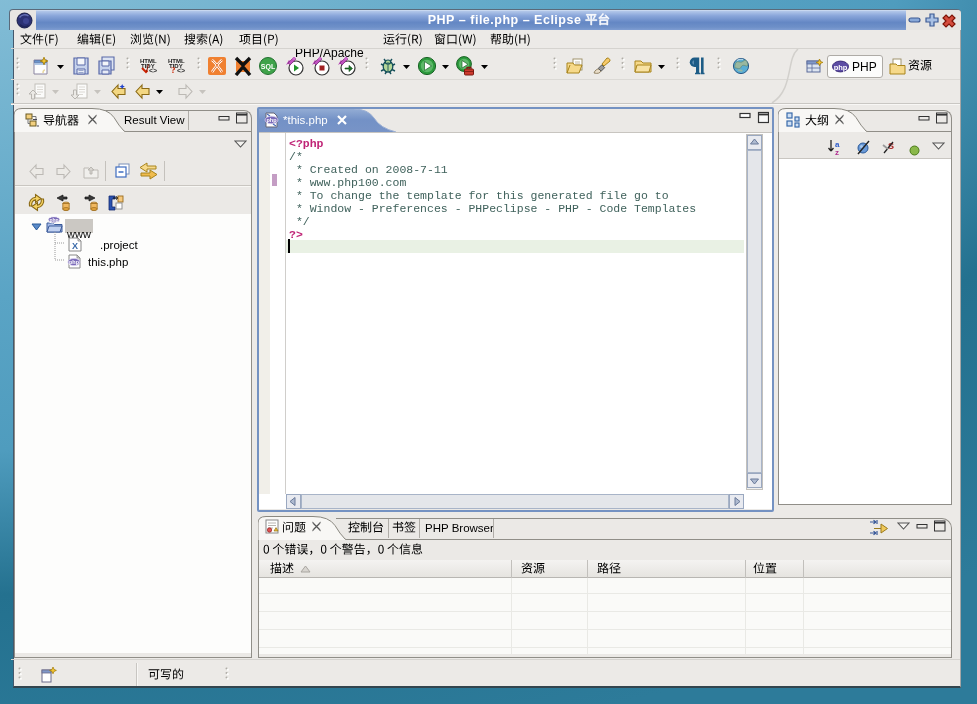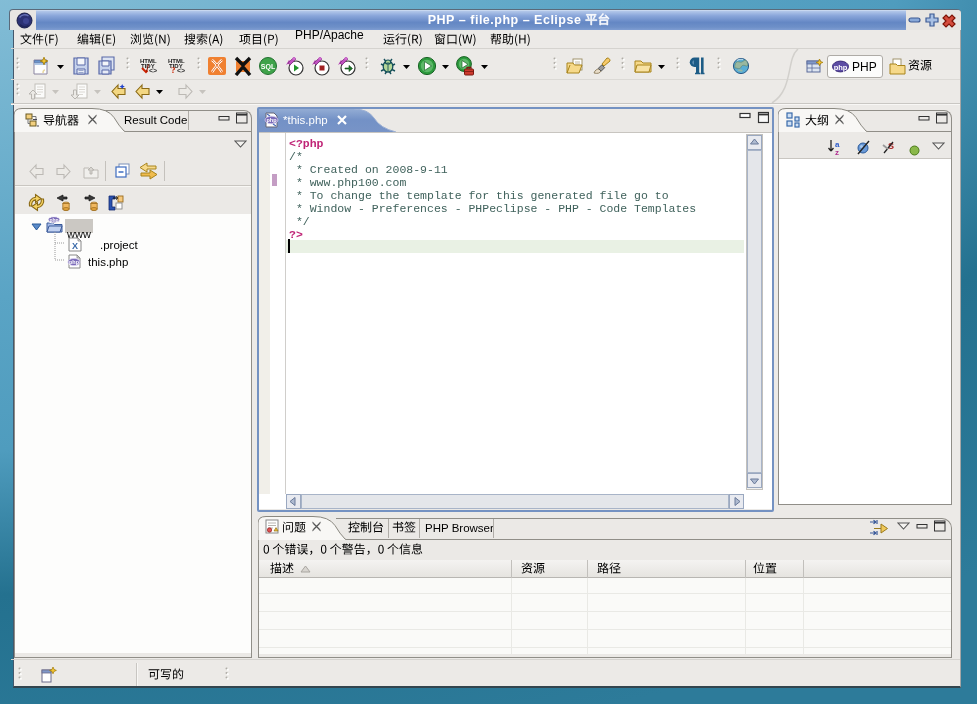--- a/index.html
+++ b/index.html
@@ -37,21 +37,21 @@
     </svg></div>
 <div class="abs" style="left:130px;top:33px"><svg width="40.8" height="13.0" viewBox="0 -880 3399 1080" style="overflow:visible;vertical-align:top">
       <path d="M687 -734V-138H752V-734ZM850 -841V-4C850 10 845 14 832 14C819 15 778 15 733 14C742 34 752 63 755 81C818 81 859 79 883 68C908 56 918 37 918 -4V-841ZM83 -773C129 -732 184 -674 208 -637L261 -681C235 -718 179 -773 133 -812ZM42 -502C92 -466 152 -413 181 -377L230 -426C200 -461 139 -511 89 -545ZM63 10 126 50C168 -37 218 -154 255 -252L198 -291C158 -186 102 -64 63 10ZM297 -483C343 -422 391 -353 433 -283C389 -164 327 -65 239 7C255 21 281 48 291 62C371 -10 431 -101 477 -209C513 -144 543 -83 561 -33L622 -75C599 -136 558 -213 509 -293C540 -385 562 -488 580 -601H645V-669H279V-601H509C497 -517 481 -439 461 -367C425 -420 388 -472 351 -518ZM380 -807C405 -764 436 -704 447 -669L513 -698C499 -733 469 -790 442 -832Z M1644 -626C1695 -578 1752 -510 1777 -464L1844 -496C1818 -541 1762 -606 1708 -653ZM1115 -784V-502H1188V-784ZM1324 -830V-469H1397V-830ZM1528 -183V-26C1528 47 1553 66 1651 66C1672 66 1806 66 1827 66C1907 66 1928 38 1937 -76C1917 -80 1887 -90 1871 -102C1867 -11 1860 2 1820 2C1791 2 1680 2 1658 2C1611 2 1603 -2 1603 -27V-183ZM1457 -326V-248C1457 -168 1431 -55 1066 22C1083 37 1104 65 1114 82C1491 -7 1535 -142 1535 -246V-326ZM1196 -439V-121H1270V-372H1741V-127H1819V-439ZM1586 -841C1559 -729 1512 -615 1451 -541C1470 -533 1501 -514 1515 -503C1549 -548 1580 -606 1606 -671H1935V-738H1632C1641 -767 1650 -796 1658 -826Z M2239 196 2295 171C2209 29 2168 -141 2168 -311C2168 -480 2209 -649 2295 -792L2239 -818C2147 -668 2092 -507 2092 -311C2092 -114 2147 47 2239 196Z M2439 0H2526V-385C2526 -462 2519 -540 2515 -614H2519L2598 -463L2865 0H2960V-733H2872V-352C2872 -276 2879 -193 2885 -120H2880L2801 -271L2533 -733H2439Z M3160 196C3252 47 3307 -114 3307 -311C3307 -507 3252 -668 3160 -818L3103 -792C3189 -649 3232 -480 3232 -311C3232 -141 3189 29 3103 171Z" fill="#000"></path>
     </svg></div>
 <div class="abs" style="left:184px;top:33px"><svg width="39.4" height="13.0" viewBox="0 -880 3284 1080" style="overflow:visible;vertical-align:top">
       <path d="M166 -840V-638H46V-568H166V-354L39 -309L59 -238L166 -279V-13C166 0 161 3 150 3C138 4 103 4 64 3C74 24 83 56 85 75C144 76 181 73 205 61C229 48 237 27 237 -13V-306L349 -350L336 -418L237 -380V-568H339V-638H237V-840ZM379 -290V-226H424L416 -223C458 -156 515 -99 584 -53C499 -16 402 7 304 20C317 36 331 64 338 82C449 64 557 34 651 -12C730 29 820 59 917 78C927 59 946 31 962 16C875 2 793 -21 721 -52C803 -106 870 -178 911 -271L866 -293L853 -290H683V-387H915V-758H723V-696H847V-602H727V-545H847V-449H683V-841H614V-449H457V-544H566V-602H457V-694C509 -710 563 -730 607 -754L553 -804C516 -779 450 -751 392 -732V-387H614V-290ZM809 -226C771 -169 717 -123 652 -87C586 -125 531 -171 491 -226Z M1633 -104C1718 -58 1825 12 1877 58L1938 14C1881 -32 1773 -98 1690 -141ZM1290 -136C1233 -82 1143 -26 1061 11C1078 23 1106 47 1119 61C1198 20 1294 -46 1358 -109ZM1194 -319C1211 -326 1237 -329 1421 -341C1339 -302 1269 -272 1237 -260C1179 -236 1135 -222 1102 -219C1109 -200 1119 -166 1122 -153C1148 -162 1187 -166 1479 -185V-10C1479 2 1475 6 1458 6C1443 8 1389 8 1327 6C1339 26 1351 54 1355 75C1428 75 1479 75 1510 63C1543 52 1552 32 1552 -8V-189L1797 -204C1824 -176 1848 -148 1864 -126L1922 -166C1879 -221 1789 -304 1718 -362L1665 -328C1691 -306 1719 -281 1746 -255L1309 -232C1450 -285 1592 -352 1727 -434L1673 -480C1629 -451 1581 -424 1532 -398L1309 -385C1378 -419 1447 -460 1510 -505L1480 -528H1862V-405H1936V-593H1539V-686H1923V-752H1539V-841H1461V-752H1076V-686H1461V-593H1066V-405H1137V-528H1434C1363 -473 1274 -425 1246 -411C1218 -396 1193 -387 1174 -385C1181 -367 1191 -333 1194 -319Z M2239 196 2295 171C2209 29 2168 -141 2168 -311C2168 -480 2209 -649 2295 -792L2239 -818C2147 -668 2092 -507 2092 -311C2092 -114 2147 47 2239 196Z M2342 0H2435L2506 -224H2774L2844 0H2942L2693 -733H2590ZM2529 -297 2565 -410C2591 -493 2615 -572 2638 -658H2642C2666 -573 2689 -493 2716 -410L2751 -297Z M3045 196C3137 47 3192 -114 3192 -311C3192 -507 3137 -668 3045 -818L2988 -792C3074 -649 3117 -480 3117 -311C3117 -141 3074 29 2988 171Z" fill="#000"></path>
     </svg></div>
 <div class="abs" style="left:239px;top:33px"><svg width="39.7" height="13.0" viewBox="0 -880 3309 1080" style="overflow:visible;vertical-align:top">
       <path d="M618 -500V-289C618 -184 591 -56 319 19C335 34 357 61 366 77C649 -12 693 -158 693 -289V-500ZM689 -91C766 -41 864 31 911 79L961 26C913 -21 813 -90 736 -138ZM29 -184 48 -106C140 -137 262 -179 379 -219L369 -284L247 -247V-650H363V-722H46V-650H172V-225ZM417 -624V-153H490V-556H816V-155H891V-624H655C670 -655 686 -692 702 -728H957V-796H381V-728H613C603 -694 591 -656 578 -624Z M1233 -470H1759V-305H1233ZM1233 -542V-704H1759V-542ZM1233 -233H1759V-67H1233ZM1158 -778V74H1233V6H1759V74H1837V-778Z M2239 196 2295 171C2209 29 2168 -141 2168 -311C2168 -480 2209 -649 2295 -792L2239 -818C2147 -668 2092 -507 2092 -311C2092 -114 2147 47 2239 196Z M2439 0H2531V-292H2652C2813 -292 2922 -363 2922 -518C2922 -678 2812 -733 2648 -733H2439ZM2531 -367V-658H2636C2765 -658 2830 -625 2830 -518C2830 -413 2769 -367 2640 -367Z M3070 196C3162 47 3217 -114 3217 -311C3217 -507 3162 -668 3070 -818L3013 -792C3099 -649 3142 -480 3142 -311C3142 -141 3099 29 3013 171Z" fill="#000"></path>
     </svg></div>
-<div class="abs t12" style="left:295px;top:28px">PHP/Apache</div>
+<div class="abs t12" style="left:295px;top:46px">PHP/Apache</div>
 <div class="abs" style="left:383px;top:33px"><svg width="39.7" height="13.0" viewBox="0 -880 3311 1080" style="overflow:visible;vertical-align:top">
       <path d="M380 -777V-706H884V-777ZM68 -738C127 -697 206 -639 245 -604L297 -658C256 -693 175 -748 118 -786ZM375 -119C405 -132 449 -136 825 -169L864 -93L931 -128C892 -204 812 -335 750 -432L688 -403C720 -352 756 -291 789 -234L459 -209C512 -286 565 -384 606 -478H955V-549H314V-478H516C478 -377 422 -280 404 -253C383 -221 367 -198 349 -195C358 -174 371 -135 375 -119ZM252 -490H42V-420H179V-101C136 -82 86 -38 37 15L90 84C139 18 189 -42 222 -42C245 -42 280 -9 320 16C391 59 474 71 597 71C705 71 876 66 944 61C945 39 957 0 967 -21C864 -10 713 -2 599 -2C488 -2 403 -9 336 -51C297 -75 273 -95 252 -105Z M1435 -780V-708H1927V-780ZM1267 -841C1216 -768 1119 -679 1035 -622C1048 -608 1069 -579 1079 -562C1169 -626 1272 -724 1339 -811ZM1391 -504V-432H1728V-17C1728 -1 1721 4 1702 5C1684 6 1616 6 1545 3C1556 25 1567 56 1570 77C1668 77 1725 77 1759 66C1792 53 1804 30 1804 -16V-432H1955V-504ZM1307 -626C1238 -512 1128 -396 1025 -322C1040 -307 1067 -274 1078 -259C1115 -289 1154 -325 1192 -364V83H1266V-446C1308 -496 1346 -548 1378 -600Z M2239 196 2295 171C2209 29 2168 -141 2168 -311C2168 -480 2209 -649 2295 -792L2239 -818C2147 -668 2092 -507 2092 -311C2092 -114 2147 47 2239 196Z M2531 -385V-658H2654C2769 -658 2832 -624 2832 -528C2832 -432 2769 -385 2654 -385ZM2841 0H2945L2759 -321C2858 -345 2924 -413 2924 -528C2924 -680 2817 -733 2668 -733H2439V0H2531V-311H2663Z M3072 196C3164 47 3219 -114 3219 -311C3219 -507 3164 -668 3072 -818L3015 -792C3101 -649 3144 -480 3144 -311C3144 -141 3101 29 3015 171Z" fill="#000"></path>
     </svg></div>
 <div class="abs" style="left:434px;top:33px"><svg width="42.6" height="13.0" viewBox="0 -880 3554 1080" style="overflow:visible;vertical-align:top">
       <path d="M371 -673C293 -611 182 -561 86 -534L125 -476C230 -508 342 -568 426 -637ZM576 -631C679 -587 810 -516 874 -469L923 -518C854 -566 722 -632 622 -674ZM432 -573C417 -543 391 -503 367 -471H164V82H239V40H769V76H847V-471H446C468 -497 491 -527 511 -557ZM239 -17V-414H769V-17ZM365 -219C405 -203 448 -183 490 -162C427 -124 352 -97 277 -82C289 -69 303 -48 310 -33C394 -54 476 -86 546 -133C598 -104 644 -75 675 -51L714 -94C684 -117 641 -143 594 -169C641 -209 679 -258 705 -318L665 -337L654 -335H427C437 -352 446 -369 454 -386L395 -395C373 -346 332 -288 274 -244C288 -237 308 -220 319 -208C348 -232 373 -259 394 -286H623C602 -252 573 -222 540 -196C494 -219 446 -240 402 -257ZM426 -826C438 -805 450 -779 461 -755H77V-597H152V-695H844V-601H922V-755H551C538 -784 520 -818 504 -845Z M1127 -735V55H1205V-30H1796V51H1876V-735ZM1205 -107V-660H1796V-107Z M2239 196 2295 171C2209 29 2168 -141 2168 -311C2168 -480 2209 -649 2295 -792L2239 -818C2147 -668 2092 -507 2092 -311C2092 -114 2147 47 2239 196Z M2519 0H2629L2738 -442C2750 -500 2764 -553 2775 -609H2779C2791 -553 2802 -500 2815 -442L2926 0H3038L3189 -733H3101L3022 -334C3009 -255 2995 -176 2982 -96H2976C2958 -176 2942 -256 2924 -334L2822 -733H2737L2636 -334C2618 -255 2600 -176 2584 -96H2580C2565 -176 2551 -255 2536 -334L2459 -733H2364Z M3315 196C3407 47 3462 -114 3462 -311C3462 -507 3407 -668 3315 -818L3258 -792C3344 -649 3387 -480 3387 -311C3387 -141 3344 29 3258 171Z" fill="#000"></path>
     </svg></div>
 <div class="abs" style="left:490px;top:33px"><svg width="40.8" height="13.0" viewBox="0 -880 3404 1080" style="overflow:visible;vertical-align:top">
       <path d="M274 -840V-761H66V-700H274V-627H87V-568H274V-544C274 -528 272 -510 266 -490H50V-429H237C206 -384 154 -340 69 -311C86 -297 110 -273 122 -257C231 -300 291 -366 322 -429H540V-490H344C348 -510 350 -528 350 -544V-568H513V-627H350V-700H534V-761H350V-840ZM584 -798V-303H656V-733H827C800 -690 767 -640 734 -596C822 -547 855 -502 855 -466C855 -445 848 -431 830 -423C818 -419 803 -416 788 -415C759 -413 723 -414 680 -418C692 -401 702 -374 704 -355C743 -351 786 -352 820 -355C840 -357 863 -363 880 -371C913 -389 930 -417 929 -461C929 -506 900 -554 814 -607C856 -657 900 -718 938 -770L886 -801L873 -798ZM150 -262V26H226V-194H458V78H536V-194H789V-58C789 -45 785 -41 768 -40C752 -40 693 -40 629 -41C639 -23 651 4 655 24C739 24 792 24 824 13C856 2 866 -19 866 -56V-262H536V-341H458V-262Z M1633 -840C1633 -763 1633 -686 1631 -613H1466V-542H1628C1614 -300 1563 -93 1371 26C1389 39 1414 64 1426 82C1630 -52 1685 -279 1700 -542H1856C1847 -176 1837 -42 1811 -11C1802 1 1791 4 1773 4C1752 4 1700 3 1643 -1C1656 19 1664 50 1666 71C1719 74 1773 75 1804 72C1836 69 1857 60 1876 33C1909 -10 1919 -153 1929 -576C1929 -585 1929 -613 1929 -613H1703C1706 -687 1706 -763 1706 -840ZM1034 -95 1048 -18C1168 -46 1336 -85 1494 -122L1488 -190L1433 -178V-791H1106V-109ZM1174 -123V-295H1362V-162ZM1174 -509H1362V-362H1174ZM1174 -576V-723H1362V-576Z M2239 196 2295 171C2209 29 2168 -141 2168 -311C2168 -480 2209 -649 2295 -792L2239 -818C2147 -668 2092 -507 2092 -311C2092 -114 2147 47 2239 196Z M2439 0H2531V-346H2873V0H2966V-733H2873V-426H2531V-733H2439Z M3165 196C3257 47 3312 -114 3312 -311C3312 -507 3257 -668 3165 -818L3108 -792C3194 -649 3237 -480 3237 -311C3237 -141 3194 29 3108 171Z" fill="#000"></path>
     </svg></div>
 <div class="abs" style="left:11px;top:48px;width:949px;height:1px;background:#d5d3cf"></div>
@@ -330,21 +330,21 @@
 <path d="M3 6v4.5h2M7 3.5h4v4" stroke="#777" stroke-width="1" fill="none"></path>
 <path d="M8 6.5h4M12 13h2" stroke="#445" stroke-width="1.2"></path>
 </svg></div>
 <div class="abs" style="left:43px;top:114px"><svg width="36.0" height="13.0" viewBox="0 -880 3000 1080" style="overflow:visible;vertical-align:top">
       <path d="M211 -182C274 -130 345 -53 374 -1L430 -51C399 -100 331 -170 270 -221H648V-11C648 4 642 9 622 10C603 10 531 11 457 9C468 28 480 56 484 76C580 76 641 76 677 65C713 55 725 35 725 -9V-221H944V-291H725V-369H648V-291H62V-221H256ZM135 -770V-508C135 -414 185 -394 350 -394C387 -394 709 -394 749 -394C875 -394 908 -418 921 -521C898 -524 868 -533 848 -544C840 -470 826 -456 744 -456C674 -456 397 -456 344 -456C233 -456 213 -467 213 -509V-562H826V-800H135ZM213 -734H752V-629H213Z M1200 -592C1222 -547 1248 -487 1259 -448L1309 -470C1297 -507 1271 -566 1248 -611ZM1198 -284C1224 -236 1256 -171 1269 -130L1320 -153C1305 -193 1273 -256 1245 -305ZM1596 -829C1621 -781 1652 -716 1665 -674L1738 -699C1723 -740 1692 -803 1665 -851ZM1439 -674V-606H1949V-674ZM1527 -508V-290C1527 -186 1515 -52 1417 43C1435 51 1464 72 1475 84C1579 -18 1597 -172 1597 -289V-441H1769V-49C1769 20 1773 37 1788 51C1802 64 1822 69 1841 69C1852 69 1875 69 1886 69C1904 69 1922 66 1934 57C1946 48 1954 35 1959 15C1963 -5 1967 -62 1968 -108C1950 -113 1930 -124 1917 -135C1916 -85 1915 -46 1913 -28C1911 -12 1908 -3 1904 1C1900 4 1892 5 1884 5C1877 5 1865 5 1860 5C1853 5 1848 4 1844 1C1841 -3 1839 -18 1839 -44V-508ZM1346 -659V-404H1176V-659ZM1040 -404V-342H1110C1110 -217 1104 -60 1034 50C1050 57 1080 75 1092 87C1165 -28 1176 -207 1176 -342H1346V-9C1346 3 1341 7 1329 7C1317 8 1279 8 1236 7C1246 24 1256 54 1258 72C1320 72 1356 71 1381 59C1404 48 1412 27 1412 -9V-721H1265C1278 -754 1293 -794 1306 -832L1230 -847C1223 -811 1211 -760 1199 -721H1110V-404Z M2196 -730H2366V-589H2196ZM2622 -730H2802V-589H2622ZM2614 -484C2656 -468 2706 -443 2740 -420H2452C2475 -452 2495 -485 2511 -518L2437 -532V-795H2128V-524H2431C2415 -489 2392 -454 2364 -420H2052V-353H2298C2230 -293 2141 -239 2030 -198C2045 -184 2064 -158 2072 -141L2128 -165V80H2198V51H2365V74H2437V-229H2246C2305 -267 2355 -309 2396 -353H2582C2624 -307 2679 -264 2739 -229H2555V80H2624V51H2802V74H2875V-164L2924 -148C2934 -166 2955 -194 2972 -208C2863 -234 2751 -288 2675 -353H2949V-420H2774L2801 -449C2768 -475 2704 -506 2653 -524ZM2553 -795V-524H2875V-795ZM2198 -15V-163H2365V-15ZM2624 -15V-163H2802V-15Z" fill="#000"></path>
     </svg></div>
 <svg class="abs" style="left:87px;top:114px" width="11" height="11" viewBox="0 0 11 11">
 <path d="M2 2l7 7M9 2l-7 7" stroke="#555" stroke-width="1.3"></path>
 <path d="M1 1l2 1.2M10 1l-2 1.2M1 10l2-1.2M10 10l-2-1.2" stroke="#888" stroke-width="1"></path>
   </svg>
-<div class="abs" style="left:124px;top:114px;font-size:11.5px;color:#000">Result Code</div>
+<div class="abs" style="left:124px;top:114px;font-size:11.5px;color:#000">Result View</div>
 <div class="abs" style="left:188px;top:111px;width:1px;height:19px;background:#b0ada8"></div>
 <svg class="abs" style="left:218px;top:112px" width="30" height="12" viewBox="0 0 30 12">
     <rect x="1" y="4.5" width="10" height="3.5" fill="none" stroke="#333" stroke-width="1"></rect>
     <rect x="18.5" y="1" width="10.5" height="10" fill="none" stroke="#333" stroke-width="1"></rect>
     <path d="M18.5 2.8h10.5" stroke="#333" stroke-width="1.6"></path>
   </svg>
 <svg class="abs" style="left:234px;top:140px" width="13" height="8" viewBox="0 0 13 8">
     <path d="M1 1h11L6.5 7z" fill="#f4f3f0" stroke="#555" stroke-width="1.1"></path>
   </svg>
 <div class="abs" style="left:28px;top:163px"><svg width="17" height="17" viewBox="0 0 17 17">
@@ -450,21 +450,21 @@
 <path d="M19.5 3.5h10" stroke="#333" stroke-width="1.8"></path>
   </svg>
 <div class="abs" style="left:259px;top:133px;width:513px;height:376px;background:#fff"></div>
 <div class="abs" style="left:259px;top:133px;width:11px;height:361px;background:#f1efe9"></div>
 <div class="abs" style="left:272px;top:174px;width:5px;height:12px;background:#c49dc4"></div>
 <div class="abs" style="left:285px;top:133px;width:1px;height:361px;background:#d0cecb"></div>
 <div class="abs" style="left:286px;top:240px;width:458px;height:13px;background:#e9f1e4"></div>
 <div class="abs" style="left:288px;top:239px;width:2px;height:14px;background:#000"></div>
 <div class="abs mono" style="left:289px;top:137px"><span style="color:#c02577;font-weight:bold">&lt;?php</span>
 <span style="color:#40625c">/*</span>
-<span style="color:#40625c"> * Created on 2008-9-11</span>
+<span style="color:#40625c"> * Created on 2008-7-11</span>
 <span style="color:#40625c"> * www.php100.com</span>
 <span style="color:#40625c"> * To change the template for this generated file go to</span>
 <span style="color:#40625c"> * Window - Preferences - PHPeclipse - PHP - Code Templates</span>
 <span style="color:#40625c"> */</span>
 <span style="color:#c02577;font-weight:bold">?&gt;</span></div>
 <div class="abs" style="left:746px;top:134px;width:17px;height:356px;background:#f0f0ef;border:1px solid #c2c0bc"></div>
 <svg class="abs" style="left:747px;top:135px" width="15" height="15" viewBox="0 0 15 15">
     <rect x="0.5" y="0.5" width="14" height="14" fill="#e8eaf0" stroke="#9aa8c0" stroke-width="1"></rect>
     <path d="M7.5 4l4 5h-8z" fill="#aebad0" stroke="#6a7a9a" stroke-width="1"></path>
   </svg>

